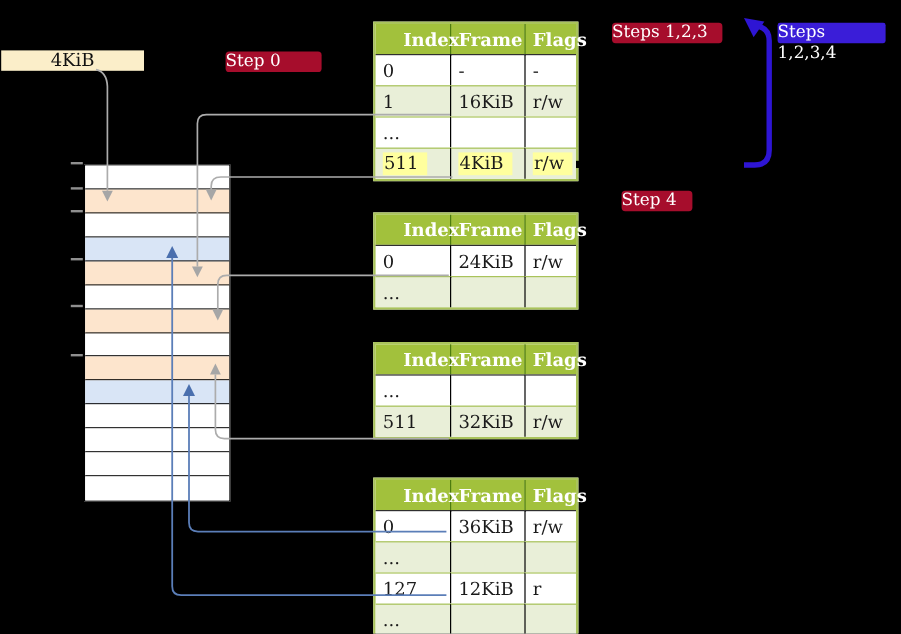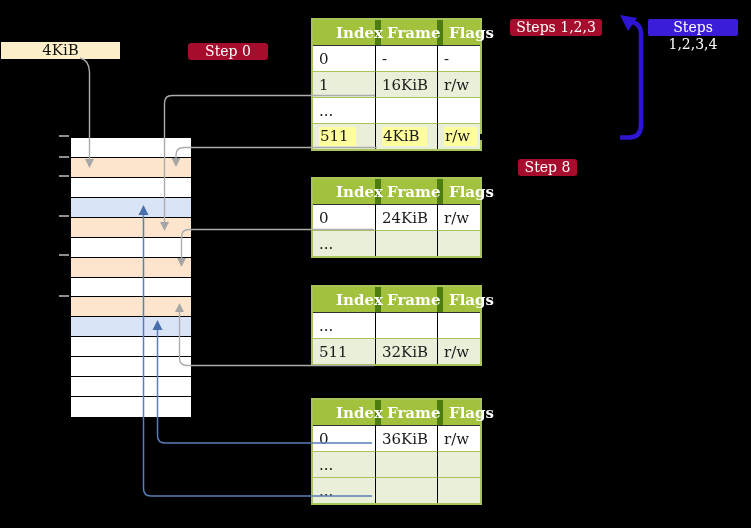--- a/index.html
+++ b/index.html
@@ -10,21 +10,21 @@
     overflow:hidden;
     font-family:"DejaVu Serif",serif;
   }
   
   .plabel{
     position:absolute;left:1px;top:42px;width:119px;height:17px;
     background:#fbeec9;color:#111;font-size:15px;line-height:17px;text-align:center;
   }
   .badge{
     position:absolute;height:17px;line-height:17px;
-    color:#fff;font-size:14px;text-align:center;border-radius:3px;
+    color:#fff;font-size:14px;border-radius:3px;
   }
   .badge.red{background:#a60d2c;}
   .badge.blue{background:#3a1dd8;border-radius:2px;}
   #badge-step0{left:188px;top:43px;width:80px;}
   #badge-steps123{left:510px;top:19px;width:92px;}
   #badge-steps1234{left:648px;top:19px;width:90px;}
   #badge-step4{left:518px;top:159px;width:59px;}
   
   .memcol{
     position:absolute;left:70px;top:137px;width:120px;height:279px;
@@ -39,21 +39,21 @@
   .tick{position:absolute;left:59px;width:10px;height:2px;background:#8f8f8f;}
   
   table.ptable{
     position:absolute;left:311px;width:171px;
     border-collapse:separate;border-spacing:0;table-layout:fixed;
     background:#fff;border:2px solid #a9c35b;
     font-family:"DejaVu Serif",serif;font-size:15px;color:#1a1a1a;
   }
   .ptable th{
     background:#a2c13c;color:#fff;font-weight:bold;text-align:left;
-    height:25px;padding:0 0 0 6px;border-left:6px solid #4d7c0f;font-size:15px;
+    height:25px;padding:0 0 0 6px;border-left:1px solid #4d7c0f;font-size:15px;
   }
   .ptable th:first-child{border-left:none;padding-left:23px;}
   .ptable td{
     height:25px;padding:0 0 0 6px;
     border-left:1px solid #000;border-top:1px solid #a9c35b;
     overflow:hidden;white-space:nowrap;
   }
   .ptable td:first-child{border-left:none;}
   .ptable tbody tr:first-child td{border-top:1px solid #2f2f2f;}
   .ptable tr.g td{background:#e9efd8;}
@@ -64,21 +64,21 @@
   #dash{position:absolute;left:480px;top:134px;width:4px;height:6px;background:#000;}
 </style>
 </head>
 <body>
 
 <div class="plabel">4KiB</div>
 
 <div class="badge red" id="badge-step0">Step 0</div>
 <div class="badge red" id="badge-steps123">Steps 1,2,3</div>
 <div class="badge blue" id="badge-steps1234">Steps 1,2,3,4</div>
-<div class="badge red" id="badge-step4">Step 8</div>
+<div class="badge red" id="badge-step4">Step 4</div>
 
 <div class="memcol">
   <div class="white"></div>
   <div class="orange"></div>
   <div class="white"></div>
   <div class="blue"></div>
   <div class="orange"></div>
   <div class="white"></div>
   <div class="orange"></div>
   <div class="white"></div>
@@ -205,20 +205,25 @@
     <tr class="w">
       <td>0</td>
       <td>36KiB</td>
       <td>r/w</td>
     </tr>
     <tr class="g">
       <td>...</td>
       <td></td>
       <td></td>
     </tr>
+    <tr class="w">
+      <td>127</td>
+      <td>12KiB</td>
+      <td>r</td>
+    </tr>
     <tr class="g">
       <td>...</td>
       <td></td>
       <td></td>
     </tr>
   </tbody>
 </table>
 
 <div id="dash"></div>
 

